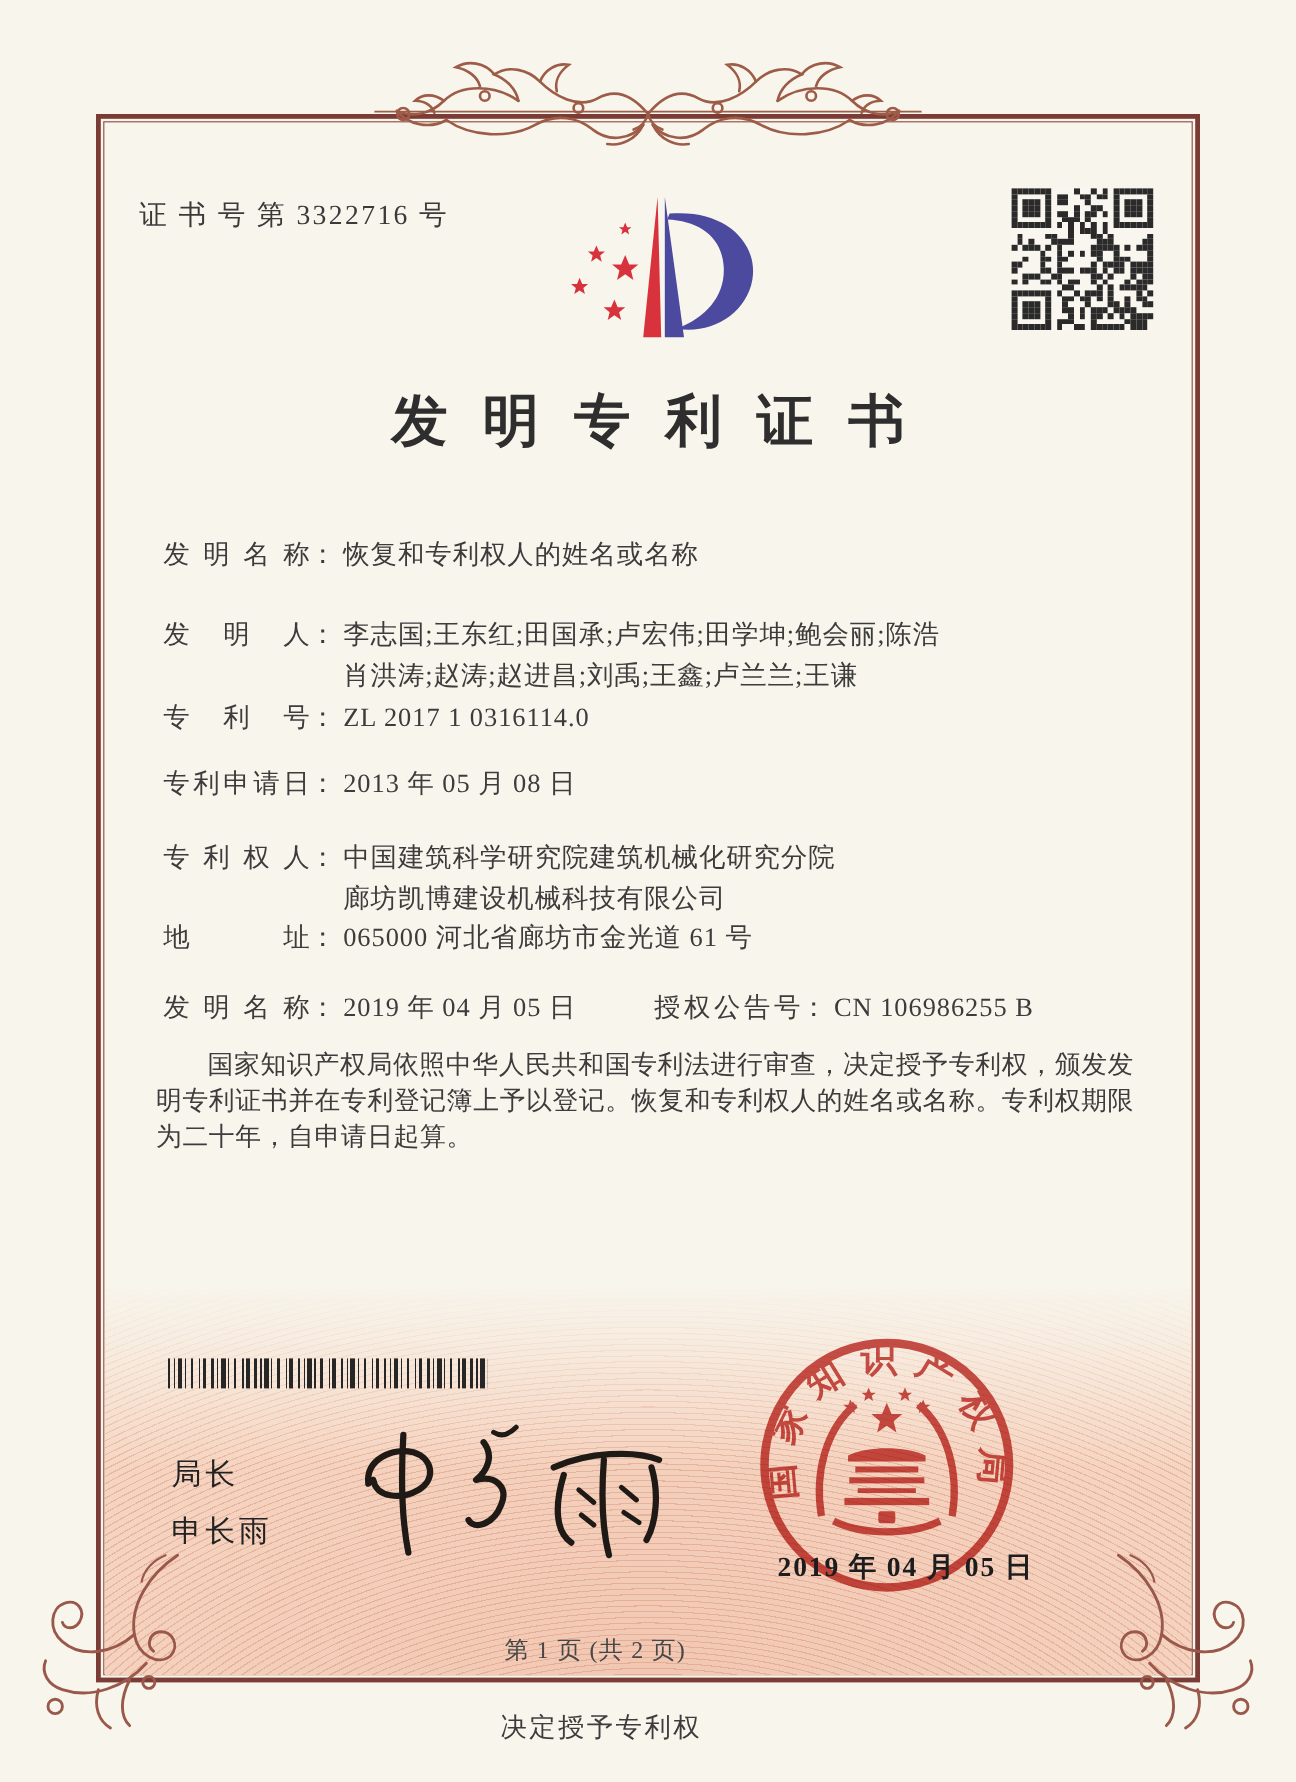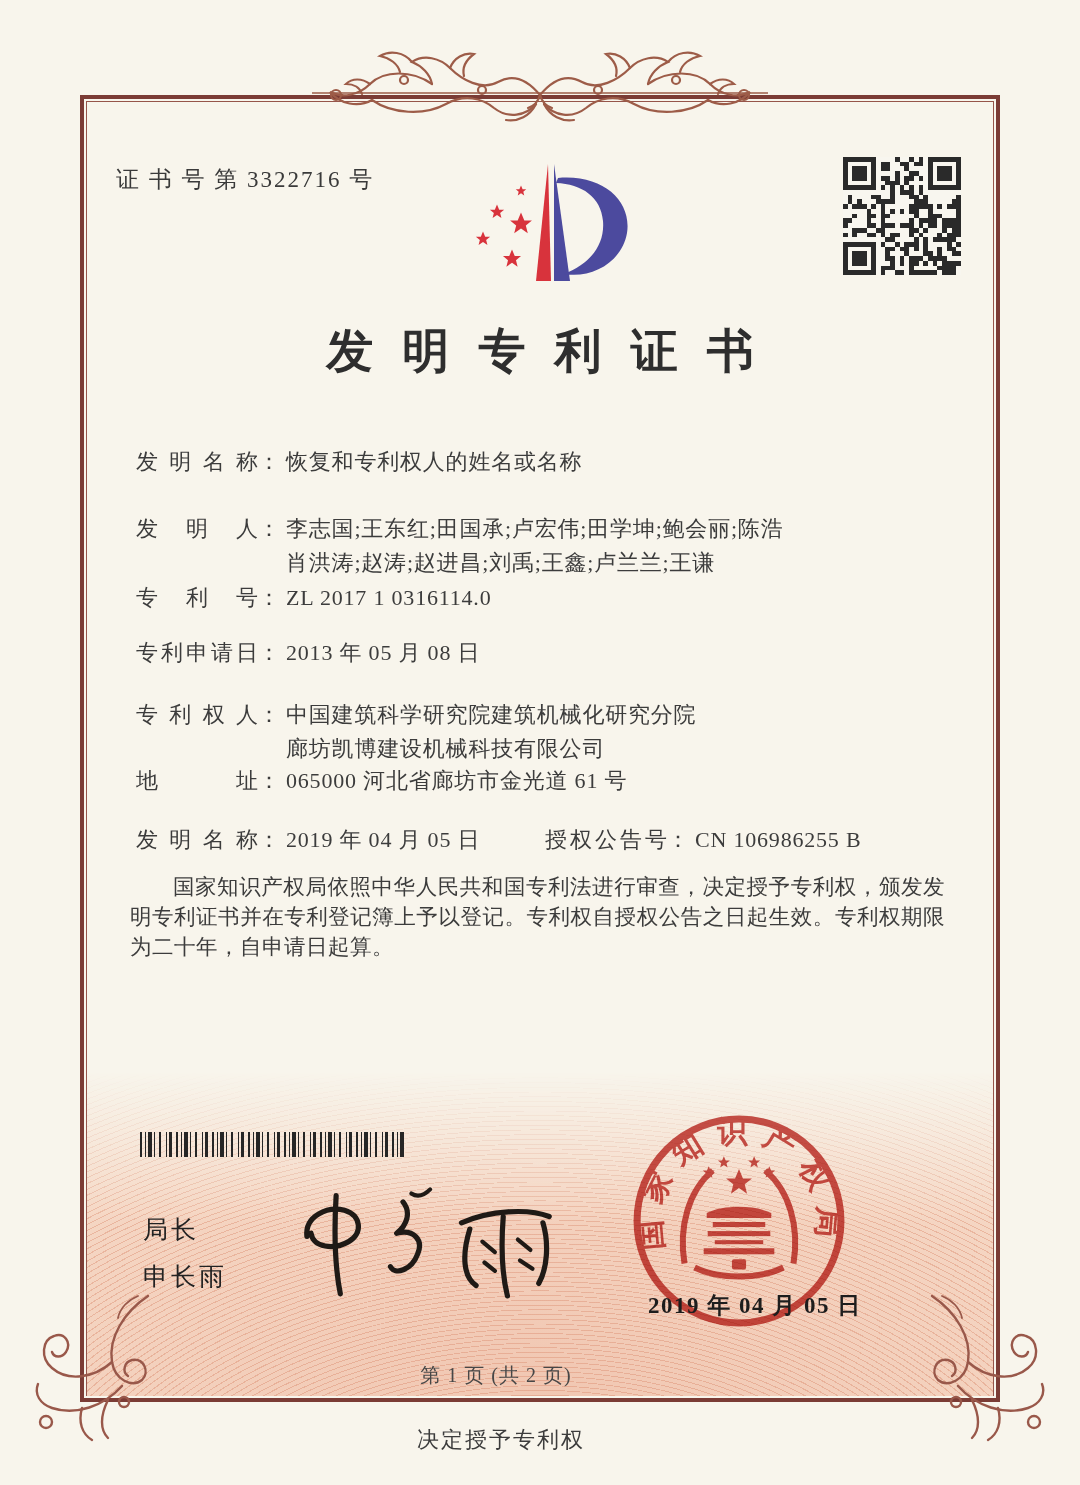--- a/index.html
+++ b/index.html
@@ -515,21 +515,21 @@
       <span class="fvalue">2019 年 04 月 05 日</span>
   </div>
 
   <div class="row row-grantno single">
     <span class="flabel">授权公告号</span>
       <span class="fcolon">：</span>
       <span class="fvalue">CN 106986255 B</span>
   </div>
 
   <div class="paras">
-    <p>国家知识产权局依照中华人民共和国专利法进行审查，决定授予专利权，颁发发明专利证书并在专利登记簿上予以登记。专利权自授权公告之日起生效。专利权期限为二十年，自申请日起算。</p>
+    <p>国家知识产权局依照中华人民共和国专利法进行审查，决定授予专利权，颁发发明专利证书并在专利登记簿上予以登记。恢复和专利权人的姓名或名称。专利权期限为二十年，自申请日起算。</p>
   </div>
 
   <div class="barcode"></div>
 
   <div class="director">
     <div>局长</div>
     <div>申长雨</div>
   </div>
 
   <svg class="signature" viewBox="0 0 270 115">

